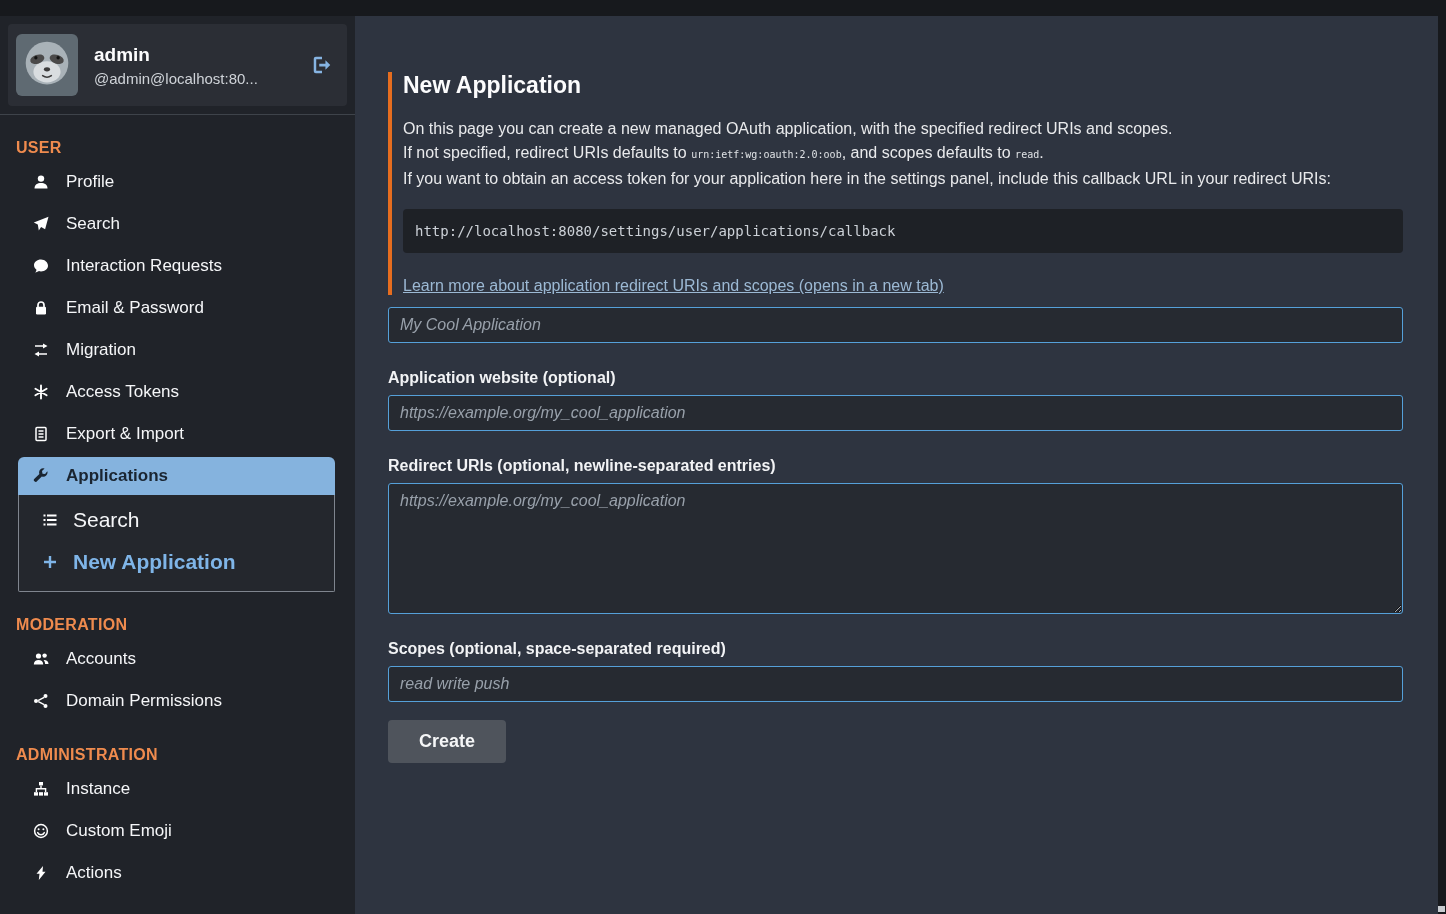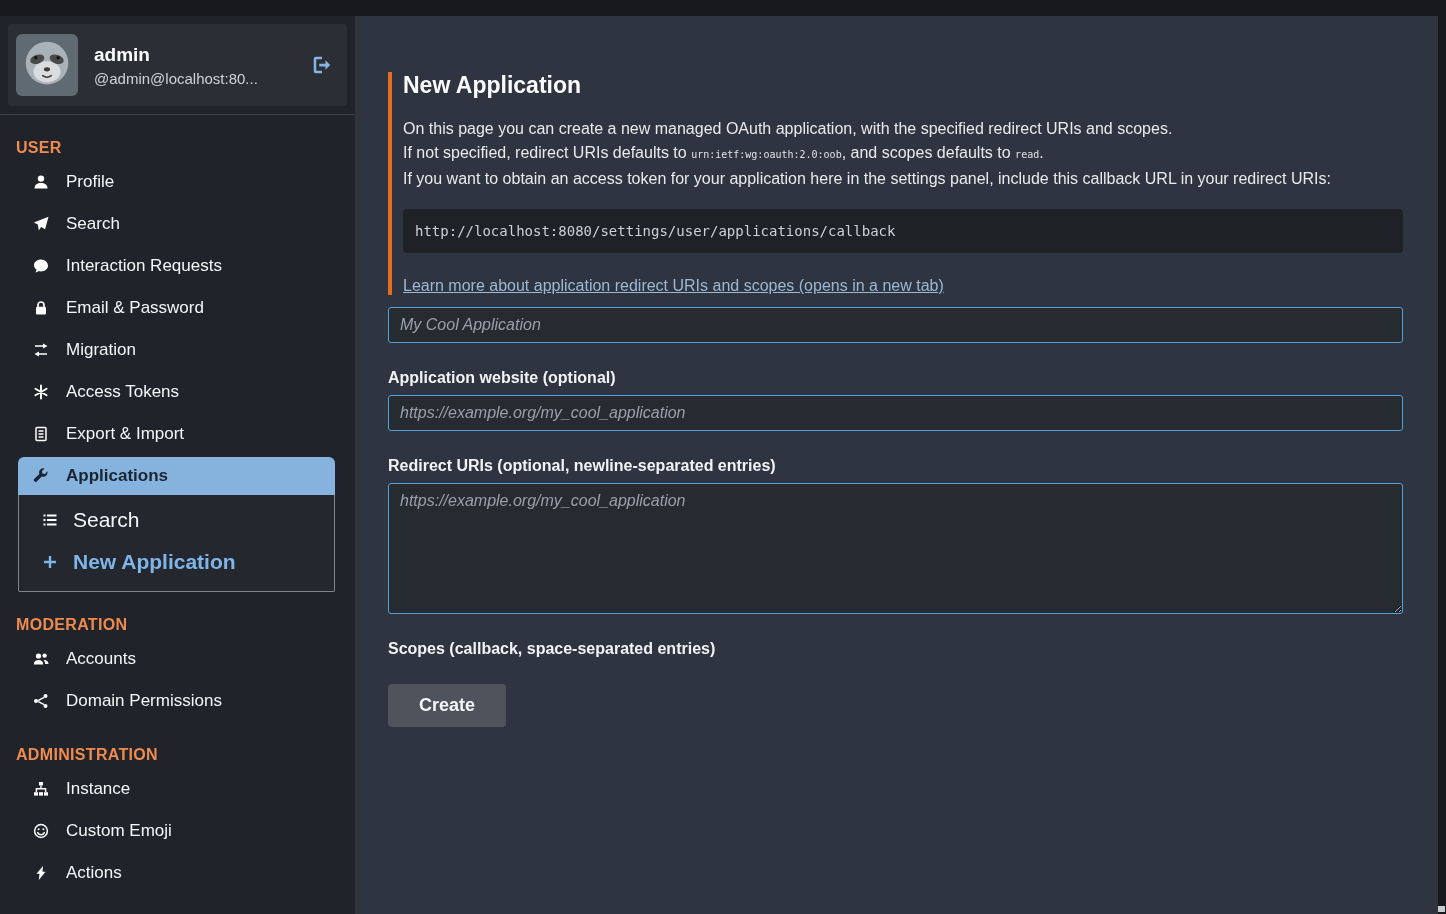--- a/index.html
+++ b/index.html
@@ -314,21 +314,22 @@
     <form class="form-area">
 
       <input class="text-input" type="text" placeholder="My Cool Application" style="">
 
       <label class="field-label">Application website (optional)</label>
       <input class="text-input" type="text" placeholder="https://example.org/my_cool_application" style="">
 
       <label class="field-label">Redirect URIs (optional, newline-separated entries)</label>
       <textarea class="text-area" placeholder="https://example.org/my_cool_application" style=""></textarea>
 
-      <label class="field-label">Scopes (callback, space-separated entries)</label>
+      <label class="field-label">Scopes (optional, space-separated required)</label>
+      <input class="text-input" type="text" placeholder="read write push" style="">
 
       <button class="create-btn" type="submit">Create</button>
     </form>
 
   </main>
 </div>
 
 <div class="scroll-corner"></div>
 
 </body></html>

